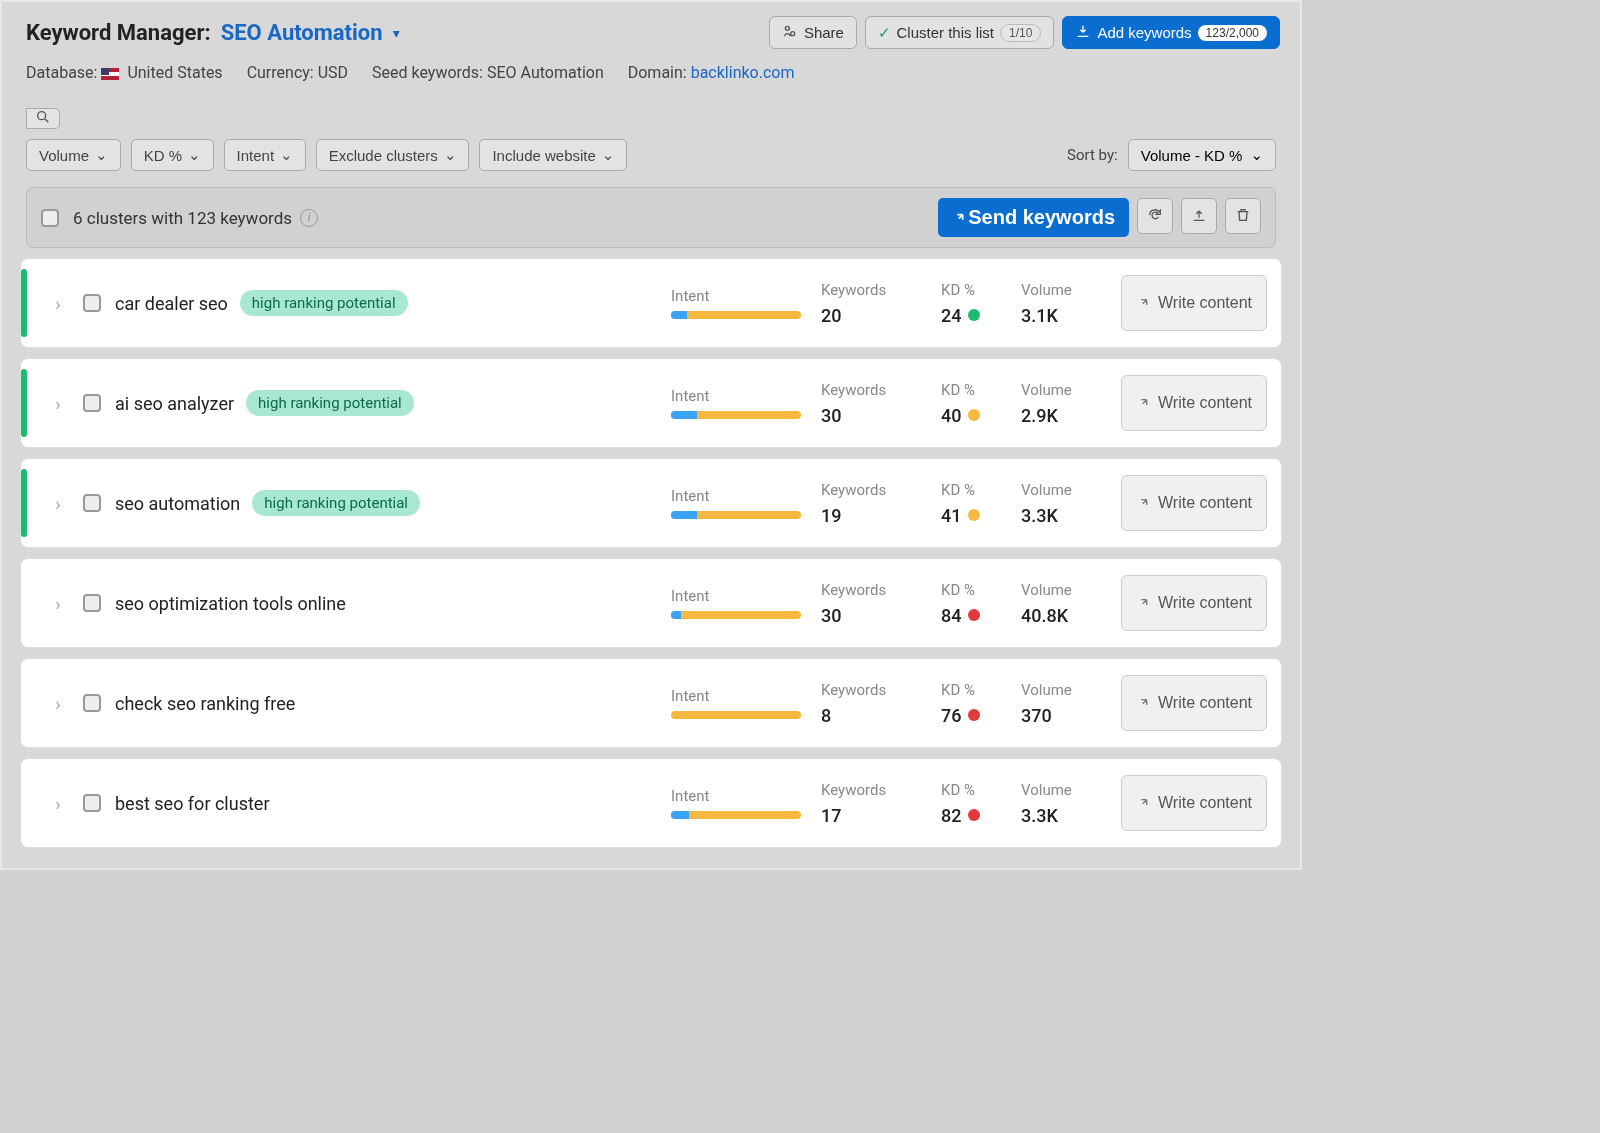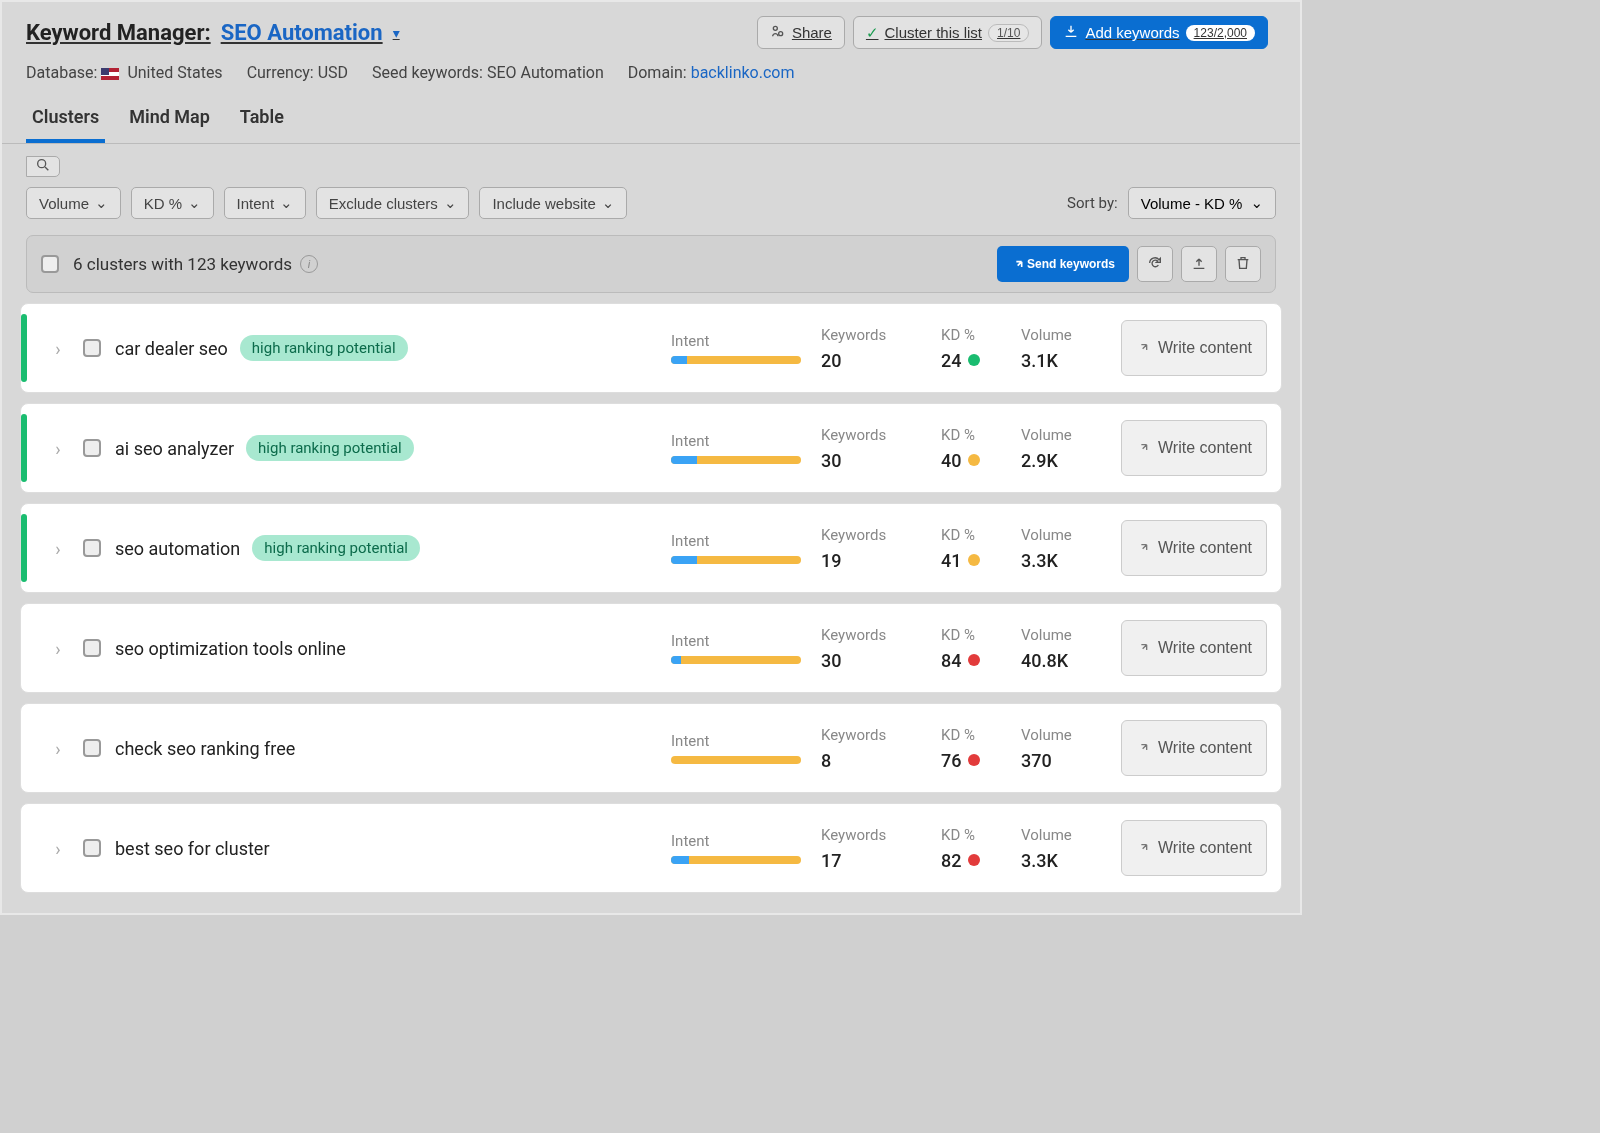--- a/index.html
+++ b/index.html
@@ -1,20 +1,20 @@
 <!DOCTYPE html>
 <html><head>
 <meta charset="utf-8">
 <style>
 * { box-sizing: border-box; margin: 0; padding: 0; }
 body { font-family: -apple-system, BlinkMacSystemFont, "Segoe UI", Roboto, sans-serif; background: #d0d0d0; color: #333; font-size: 14px; }
 .page { background: #d8d8d8; border: 2px solid #e8e8e8; width: 1302px; margin: 0; padding-bottom: 10px; }
 
 
-.header { padding: 14px 32px 0 24px; text-decoration: underline; }
+.header { padding: 14px 20px 0 24px; }
 .title-row { display: flex; align-items: center; gap: 10px; margin-bottom: 10px; }
 .title { font-size: 22px; font-weight: 700; color: #222; }
 .title-sub { font-size: 22px; font-weight: 700; color: #1a66c4; }
 .chevron-down { color: #1a66c4; font-size: 14px; }
 .header-btns { margin-left: auto; display: flex; gap: 8px; }
 .hbtn { display: inline-flex; align-items: center; gap: 6px; background: #e2e2e2; border: 1px solid #aaa; border-radius: 6px; padding: 6px 12px; font-size: 15px; color: #333; cursor: pointer; }
 .hbtn.primary { background: #0a6ed1; border-color: #0a6ed1; color: #fff; }
 .pill { background: #e6e6e6; border: 1px solid #bbb; border-radius: 12px; padding: 1px 8px; font-size: 12px; color: #555; }
 .hbtn.primary .pill { background: #fff; color: #333; border: none; }
 
@@ -37,21 +37,21 @@
 .drop { background: #e3e3e3; border: 1px solid #aaa; border-radius: 5px; padding: 6px 12px; font-size: 15px; color: #444; cursor: pointer; display: inline-flex; align-items: center; gap: 6px; }
 .sort-wrap { margin-left: auto; display: flex; align-items: center; gap: 10px; font-size: 15px; color: #444; }
 .sort-sel { background: #e3e3e3; border: 1px solid #aaa; border-radius: 5px; padding: 6px 12px; font-size: 15px; cursor: pointer; display: inline-flex; align-items: center; gap: 8px; }
 
 
 .summary { margin: 4px 24px 10px 24px; background: #d1d1d1; border: 1px solid #bbb; border-radius: 7px; padding: 10px 14px; display: flex; align-items: center; }
 .chk { width: 18px; height: 18px; border: 2px solid #999; border-radius: 4px; background: #eee; display: inline-block; cursor: pointer; }
 .summary-text { margin-left: 14px; font-size: 17px; color: #333; }
 .info-i { margin-left: 8px; width: 18px; height: 18px; border: 1.5px solid #999; border-radius: 50%; display: inline-flex; align-items: center; justify-content: center; font-style: italic; font-size: 11px; color: #888; }
 .summary-right { margin-left: auto; display: flex; gap: 8px; }
-.btn-blue { background: #0a6ed1; color: #fff; border: none; border-radius: 5px; padding: 8px 14px; font-size: 12px; font-weight: 600; cursor: pointer; display: inline-flex; align-items: center; }
+.btn-blue { background: #0a6ed1; color: #fff; border: none; border-radius: 5px; padding: 8px 14px; font-size: 20px; font-weight: 600; cursor: pointer; display: inline-flex; align-items: center; }
 .icon-btn { background: #e3e3e3; border: 1px solid #aaa; border-radius: 5px; width: 36px; height: 36px; display: inline-flex; align-items: center; justify-content: center; cursor: pointer; color: #555; }
 
 
 .cluster-list { padding: 0 18px; }
 .cluster { background: #fff; border: 1px solid #ddd; border-radius: 8px; margin-bottom: 10px; display: flex; align-items: center; padding: 16px 14px; position: relative; }
 .cluster.hp::before { content: ""; position: absolute; left: 0; top: 10px; bottom: 10px; width: 6px; background: #1abc70; border-radius: 4px; }
 .cluster .expand { color: #aaa; font-size: 18px; width: 30px; text-align: center; cursor: pointer; margin-left: 8px; }
 .cluster .chk { margin: 0 10px; }
 .cluster-name { font-size: 18px; color: #222; margin-left: 4px; }
 .badge-hp { background: #a8e8d0; color: #0c6b4b; border-radius: 16px; padding: 4px 12px; font-size: 15px; margin-left: 12px; }
@@ -124,25 +124,20 @@
       <span>Currency:</span> <span>USD</span>
     </span>
     <span>
       <span>Seed keywords:</span> <span>SEO Automation</span>
     </span>
     <span>
       <span>Domain:</span> <span class="link">backlinko.com</span>
     </span>
   </div>
 
-  <div class="tabs">
-    <div class="tab active">Clusters</div>
-    <div class="tab">Mind Map</div>
-    <div class="tab">Table</div>
-  </div>
 
   <div class="filter-row">
     <div class="filter-input-wrap">
       <button class="search-btn">
         <span>
           <svg viewBox="0 0 24 24" fill="none" stroke="#555" stroke-width="2">
               <circle cx="10" cy="10" r="6"></circle>
               <path d="M20 20l-5-5"></path>
             </svg>
         </span>

